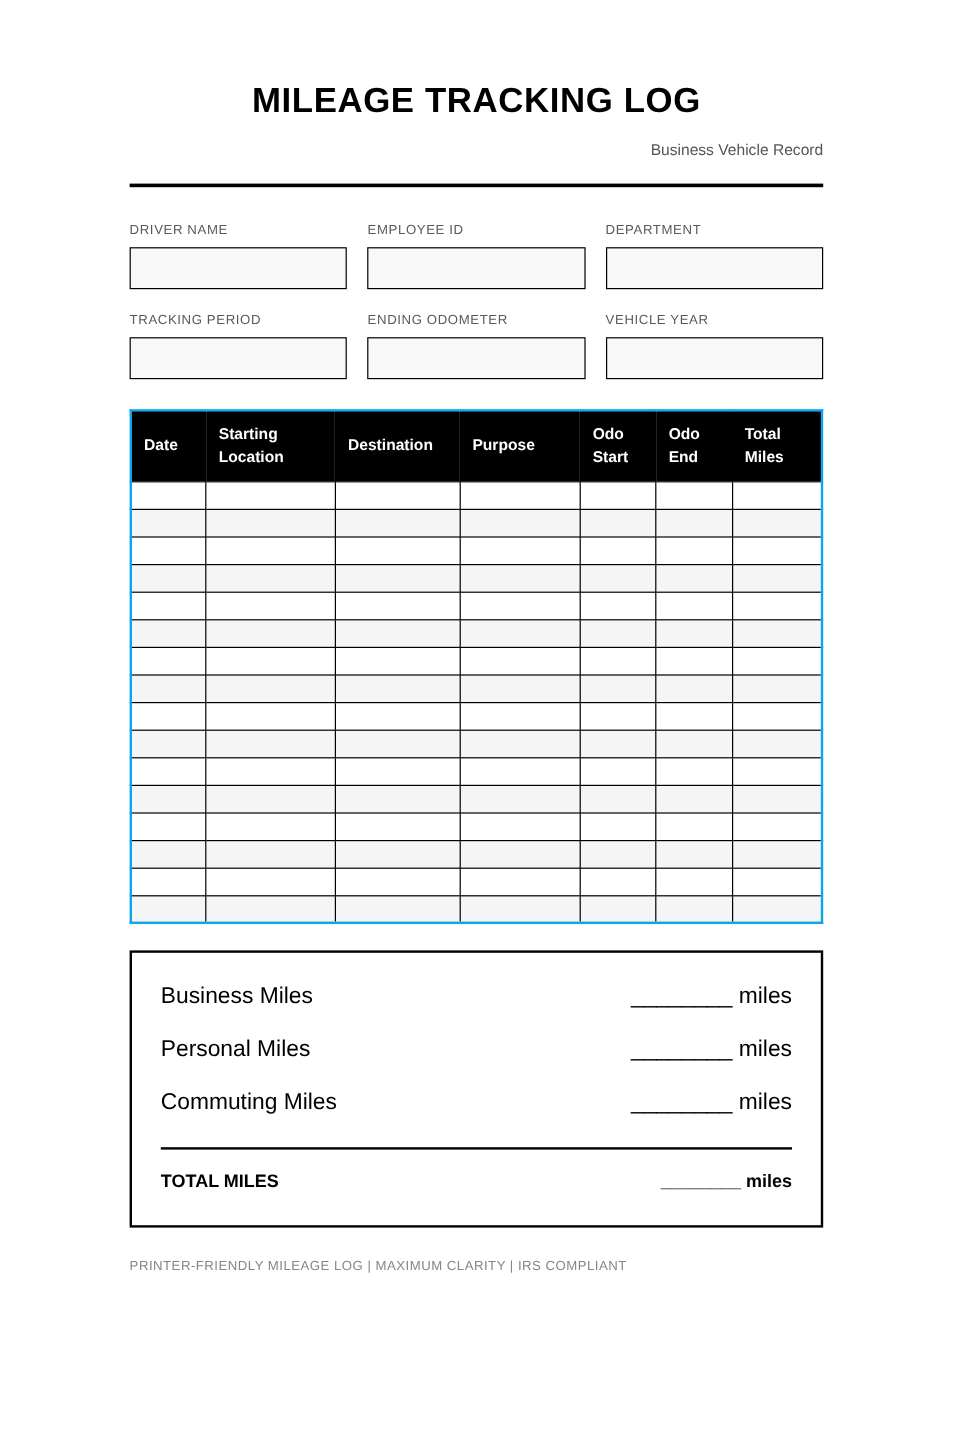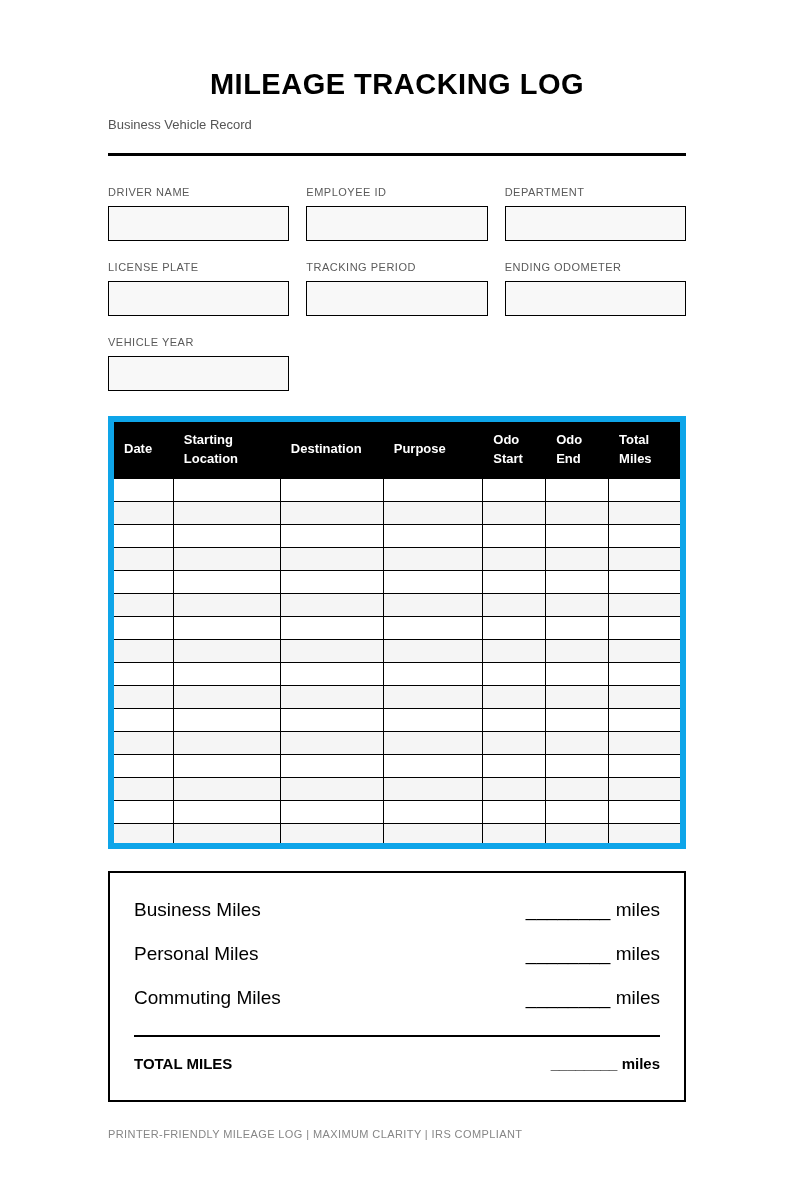--- a/index.html
+++ b/index.html
@@ -18,21 +18,21 @@
 
   
   .doc-title {
     text-align: center;
     font-size: 29px;
     font-weight: bold;
     letter-spacing: 0.5px;
     color: #000;
   }
   .doc-subtitle {
-    text-align: left;
+    text-align: right;
     font-size: 13px;
     color: #555;
     margin-top: 16px;
   }
   .title-rule {
     border: none;
     border-top: 3px solid #000;
     margin-top: 21px;
   }
 
@@ -56,21 +56,21 @@
     height: 35px;
     border: 1.5px solid #000;
     background: #f8f8f8;
   }
 
   
   .log-table {
     width: 100%;
     margin-top: 25px;
     border-collapse: collapse;
-    border: 6px solid #0ea5e9;
+    border: 2px solid #0ea5e9;
     table-layout: fixed;
     padding-left: 47px;
   }
   .log-table th {
     background: #000;
     color: #fff;
     font-size: 13px;
     font-weight: bold;
     text-align: left;
     vertical-align: middle;
@@ -137,24 +137,20 @@
     <div class="field">
       <div class="field-label">DRIVER NAME</div>
       <div class="field-box"></div>
     </div>
     <div class="field">
       <div class="field-label">EMPLOYEE ID</div>
       <div class="field-box"></div>
     </div>
     <div class="field">
       <div class="field-label">DEPARTMENT</div>
-      <div class="field-box"></div>
-    </div>
-    <div class="field">
-      <div class="field-label">LICENSE PLATE</div>
       <div class="field-box"></div>
     </div>
     <div class="field">
       <div class="field-label">TRACKING PERIOD</div>
       <div class="field-box"></div>
     </div>
     <div class="field">
       <div class="field-label">ENDING ODOMETER</div>
       <div class="field-box"></div>
     </div>

